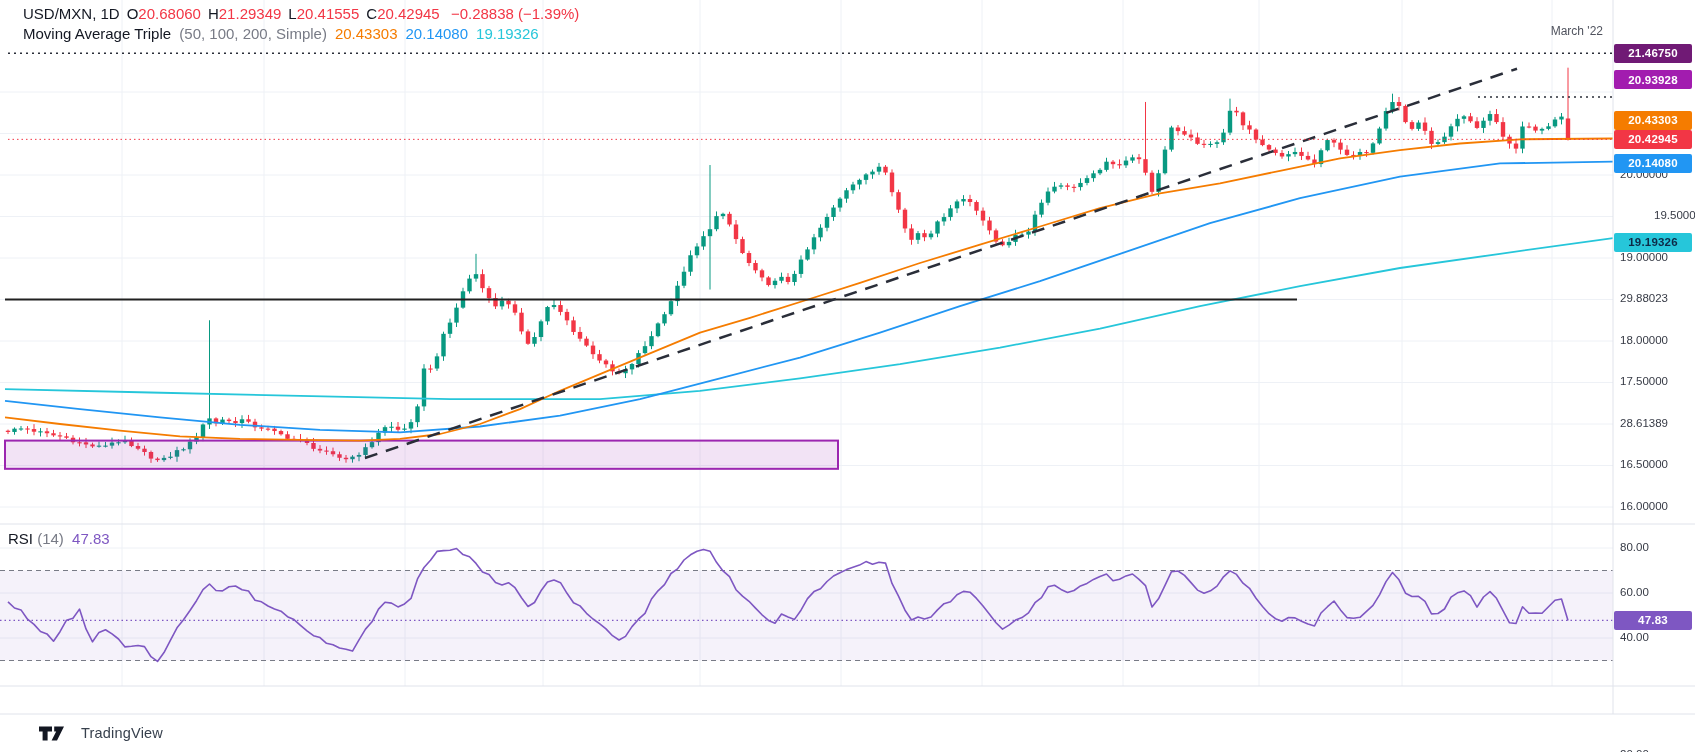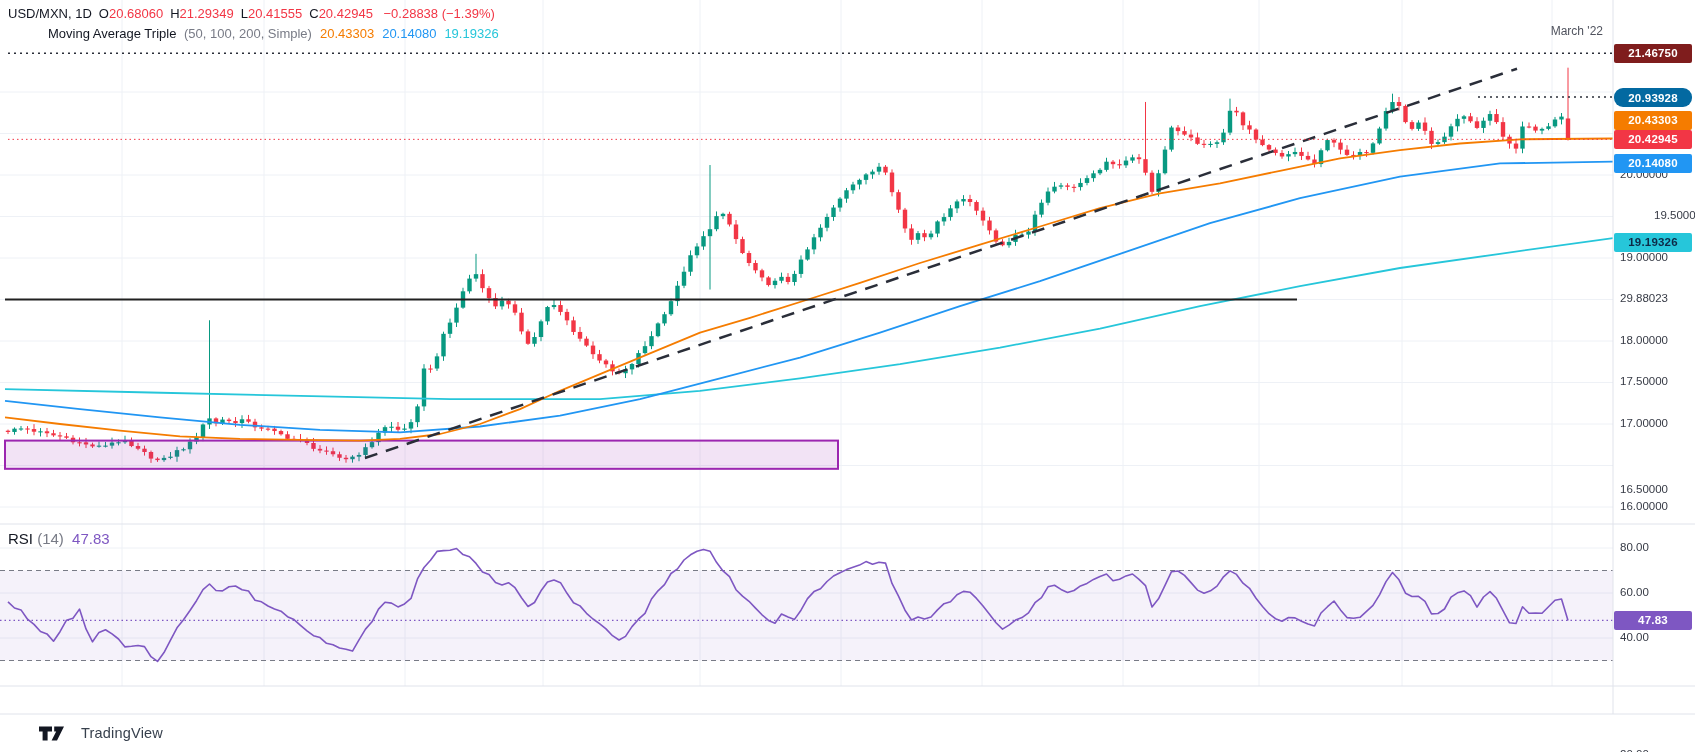--- a/index.html
+++ b/index.html
@@ -1,20 +1,20 @@
 <!DOCTYPE html>
 <html><head>
 <meta charset="utf-8">
 <style>
   html,body{margin:0;padding:0;background:#fff;font-family:"Liberation Sans",sans-serif;}
   #stage{position:relative;width:1695px;height:752px;background:#ffffff;overflow:hidden;}
   #chart-svg{position:absolute;left:0;top:0;}
-  .legend{position:absolute;left:8px;font-size:13px;color:#131722;line-height:18px;white-space:nowrap;}
+  .legend{position:absolute;left:23px;font-size:15px;color:#131722;line-height:18px;white-space:nowrap;}
   #legend-row1{top:5px;}
-  #legend-row2{top:25px;margin-left:40px;}
+  #legend-row2{top:25px;}
   .gray{color:#787b86;}
   .red{color:#f23645;}
   .ohlc-letter{color:#131722;margin-left:7px;}
   .ohlc-val{color:#f23645;}
   .ma-val{margin-left:8px;font-weight:400;}
   #rsi-legend{position:absolute;left:8px;top:530px;font-size:15px;color:#131722;white-space:nowrap;}
   #march-label{position:absolute;right:92px;top:24px;font-size:12px;color:#50535e;}
   #price-axis{position:absolute;left:1613px;top:0;width:82px;height:714px;}
   .tick{position:absolute;left:7px;font-size:11.5px;color:#363a45;}
   .badge{position:absolute;left:1px;width:78px;height:19px;border-radius:2px;font-size:11.5px;font-weight:700;
@@ -584,29 +584,29 @@
     <span id="rsi-value" style="margin-left: 4px; color: rgb(126, 87, 194);">47.83</span>
   </div>
 
   <div id="price-axis">
       <div class="tick" style="top: 168px;">20.00000</div>
       <div class="tick" style="top: 209px; margin-left: 34px;">19.50000</div>
       <div class="tick" style="top: 251px;">19.00000</div>
       <div class="tick" style="top: 292px;">29.88023</div>
       <div class="tick" style="top: 334px;">18.00000</div>
       <div class="tick" style="top: 375px;">17.50000</div>
-      <div class="tick" style="top: 417px;">17.00000</div>
-      <div class="tick" style="top: 458px; margin-top: 25px;">16.50000</div>
+      <div class="tick" style="top: 417px;">28.61389</div>
+      <div class="tick" style="top: 458px;">16.50000</div>
       <div class="tick" style="top: 500px;">16.00000</div>
       <div class="tick" style="top: 541px;">80.00</div>
       <div class="tick" style="top: 586px; text-align: center;">60.00</div>
       <div class="tick" style="top: 631px;">40.00</div>
       <div class="tick" style="top: 714px; margin-top: 34px;">20.00</div>
-      <div class="badge" style="top: 43.5px; background: #7f1d1d; color: rgb(255, 255, 255);">21.46750</div>
-      <div class="badge" style="top: 88px; background: #0369a1; color: rgb(255, 255, 255); border-radius: 9px;">20.93928</div>
+      <div class="badge" style="top: 43.5px; background: #701a75; color: rgb(255, 255, 255);">21.46750</div>
+      <div class="badge" style="top: 70px; background: #a21caf; color: rgb(255, 255, 255);">20.93928</div>
       <div class="badge" style="top: 110.5px; background: rgb(245, 124, 0); color: rgb(255, 255, 255);">20.43303</div>
       <div class="badge" style="top: 129.5px; background: rgb(242, 54, 69); color: rgb(255, 255, 255);">20.42945</div>
       <div class="badge" style="top: 153.5px; background: rgb(33, 150, 243); color: rgb(255, 255, 255);">20.14080</div>
       <div class="badge" style="top: 232.5px; background: rgb(38, 198, 218); color: rgb(14, 42, 71);">19.19326</div>
       <div class="badge" style="top: 610.5px; background: rgb(126, 87, 194); color: rgb(255, 255, 255);">47.83</div>
     </div>
 
   <div id="footer">
     <div id="logo">
       <svg width="27" height="17" viewBox="0 0 27 17">

